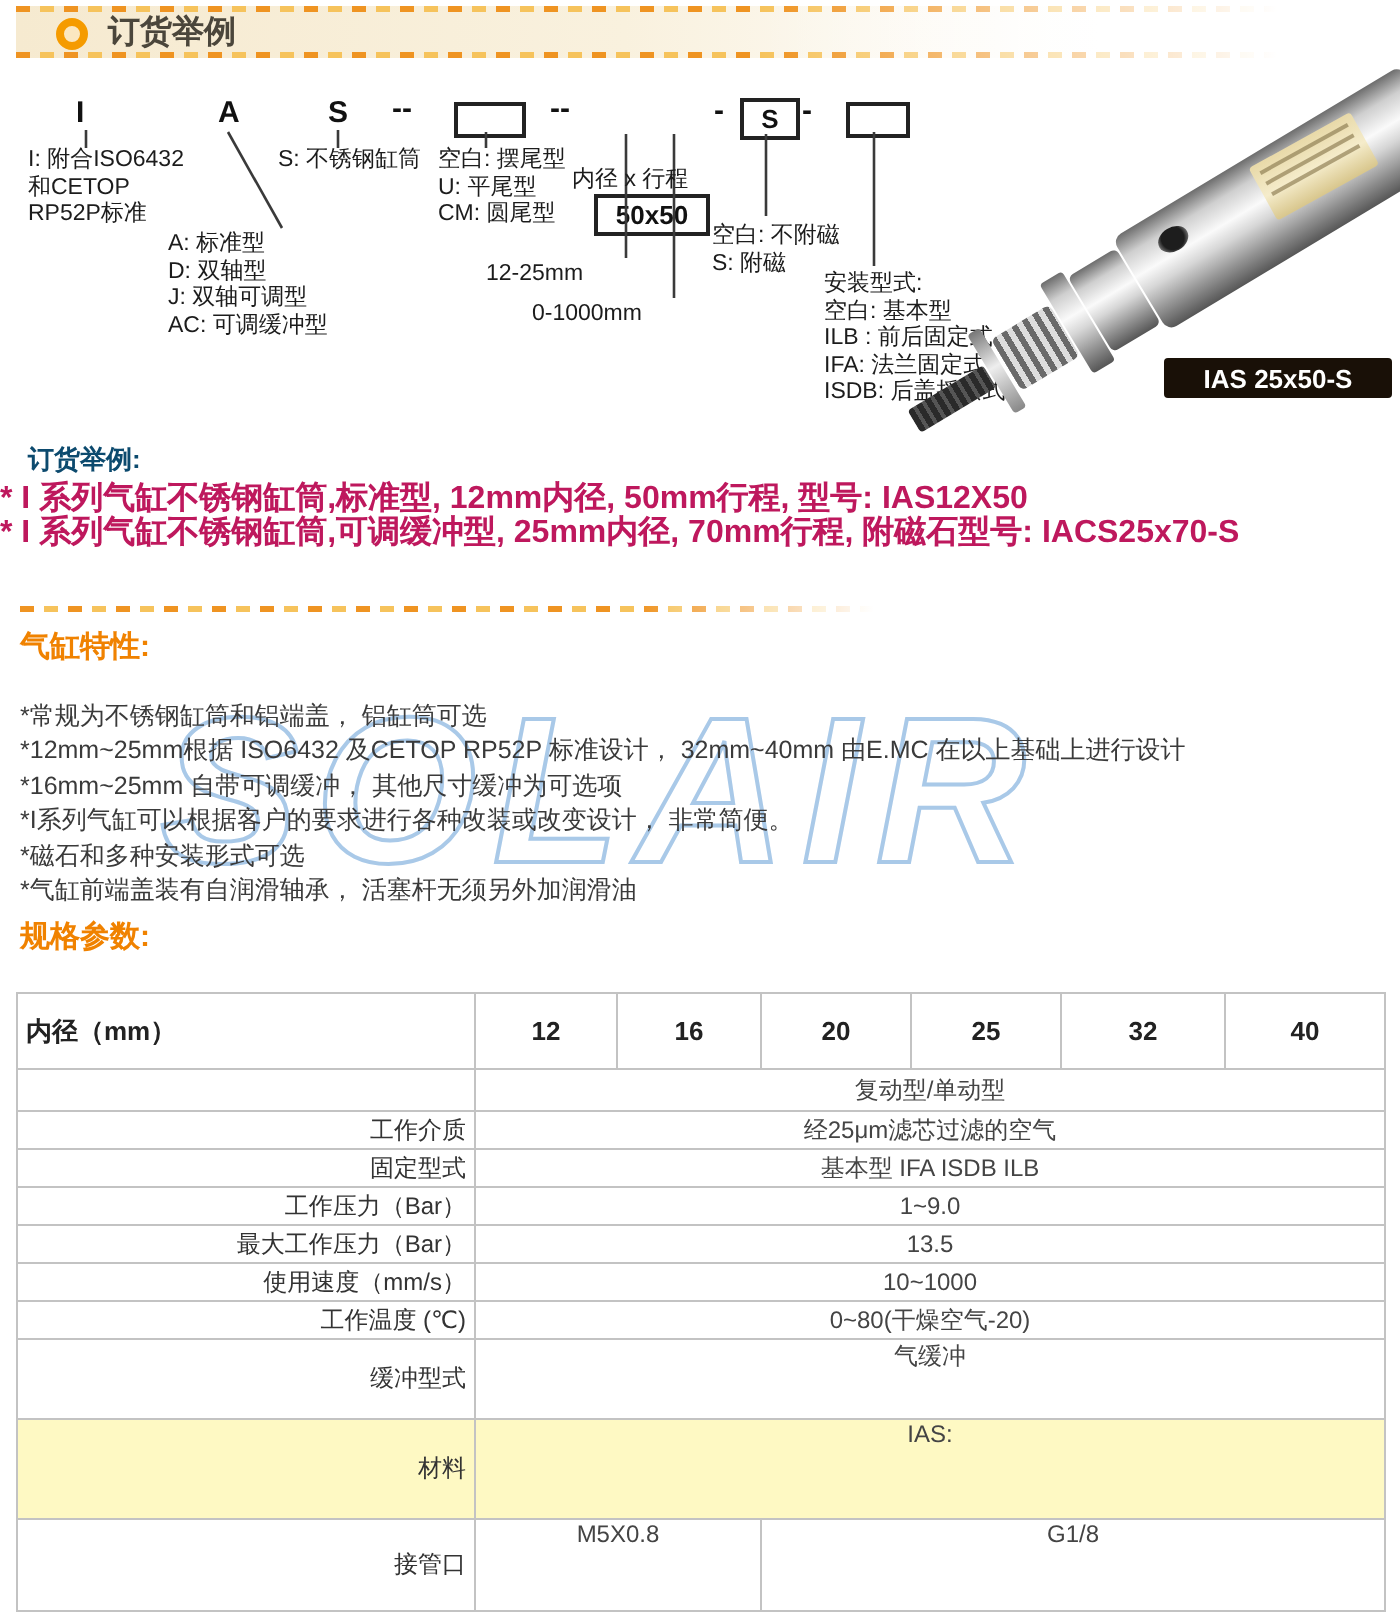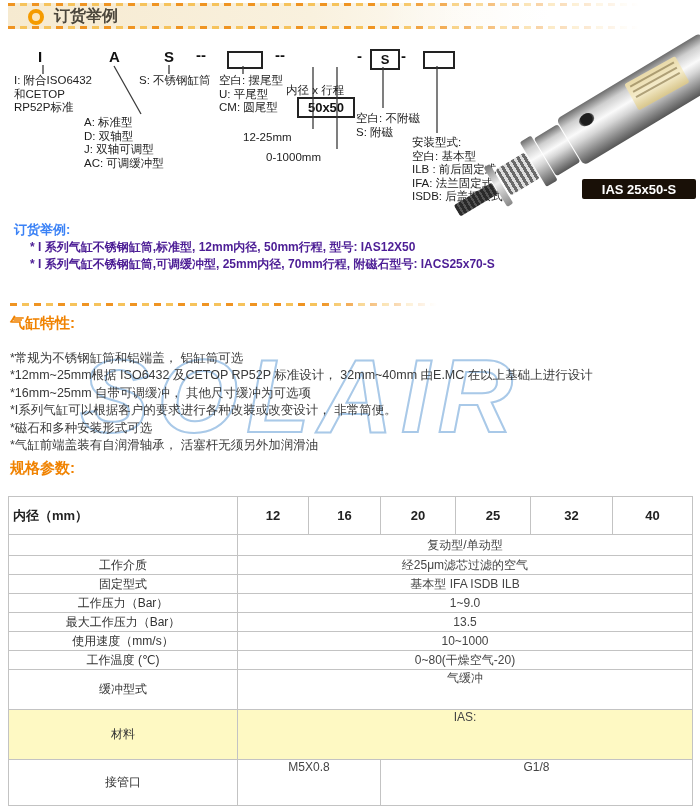--- a/index.html
+++ b/index.html
@@ -16,41 +16,41 @@
   .topbar .ring{position:absolute;left:20px;top:6px;width:8px;height:8px;border-radius:50%;
         border:4px solid #f59b00;background:#fbe7c0;}
   .topbar .ttl{position:absolute;left:46px;top:3px;font-size:16px;font-weight:bold;color:#4b463b;}
   
   .code{position:absolute;font-size:15px;font-weight:bold;color:#111;}
   .mbox{position:absolute;border:2px solid #222;background:#fff;font-size:13px;font-weight:bold;
         display:flex;align-items:center;justify-content:center;color:#111;}
   .dlabel{position:absolute;font-size:11.5px;font-weight:normal;color:#1c1c1c;line-height:13.5px;white-space:nowrap;}
   .dsvg{position:absolute;left:0;top:45px;}
   
-  .ord-title{position:absolute;left:14px;top:221px;font-size:13px;font-weight:bold;color:#3b82f6;}
-  .ord-line{position:absolute;left:30px;font-size:12px;font-weight:bold;color:#4c1d95;white-space:nowrap;}
+  .ord-title{position:absolute;left:14px;top:221px;font-size:13px;font-weight:bold;color:#0c4a6e;}
+  .ord-line{position:absolute;left:0;font-size:16px;font-weight:bold;color:#be185d;white-space:nowrap;}
   
   .divider{position:absolute;left:10px;top:303px;width:440px;height:3px;
         background:repeating-linear-gradient(90deg,#ef9422 0 7px,rgba(255,255,255,0) 7px 12px,#f6c35c 12px 19px,rgba(255,255,255,0) 19px 24px);}
   .divider .fade{position:absolute;right:0;top:0;width:30%;height:100%;
         background:linear-gradient(90deg,rgba(255,255,255,0),#fff 90%);}
   
   .sec-title{position:absolute;left:10px;font-size:15px;font-weight:bold;color:#f08200;}
   
   .features{position:absolute;left:10px;top:350px;font-size:12.5px;color:#3a3a3a;line-height:17.4px;z-index:2;}
   .watermark{position:absolute;left:80px;top:336px;width:620px;height:130px;z-index:1;
         font-size:104px;font-weight:bold;font-style:italic;letter-spacing:8px;line-height:120px;
         color:rgba(255,255,255,0.05);-webkit-text-stroke:2px #a9c9e8;white-space:nowrap;overflow:hidden;}
   
   table.spec{position:absolute;left:8px;top:496px;width:684px;border-collapse:collapse;table-layout:fixed;
         font-size:12px;color:#333;}
   table.spec td,table.spec th{border:1px solid #c3c3c3;padding:0 4px;overflow:hidden;}
   table.spec th{font-size:13px;font-weight:bold;color:#222;}
   th.rowlab{text-align:left;padding-left:6px;}
-  td.rowlab{text-align:center;padding-left:6px;vertical-align:middle;}
+  td.rowlab{text-align:right;padding-left:6px;vertical-align:middle;}
   td.val{text-align:center;color:#444;}
   .vtop{vertical-align:top;padding-top:4px;}
   tr.grayrow td{background:#fef9c3;}
   
   .photo{position:absolute;left:452px;top:38px;width:248px;height:180px;}
   .cyl{position:absolute;left:-18px;top:58px;width:300px;height:64px;display:flex;align-items:center;
        transform:rotate(-31deg);transform-origin:160px 32px;}
   .metal{background:linear-gradient(180deg,#6d6d6d 0%,#cfcfcf 20%,#fafafa 42%,#d6d6d6 58%,#8c8c8c 82%,#565656 100%);}
   .rod{width:44px;height:13px;border-radius:2px;
        background:repeating-linear-gradient(90deg,#2a2a2a 0 3px,#555 3px 5px);}

